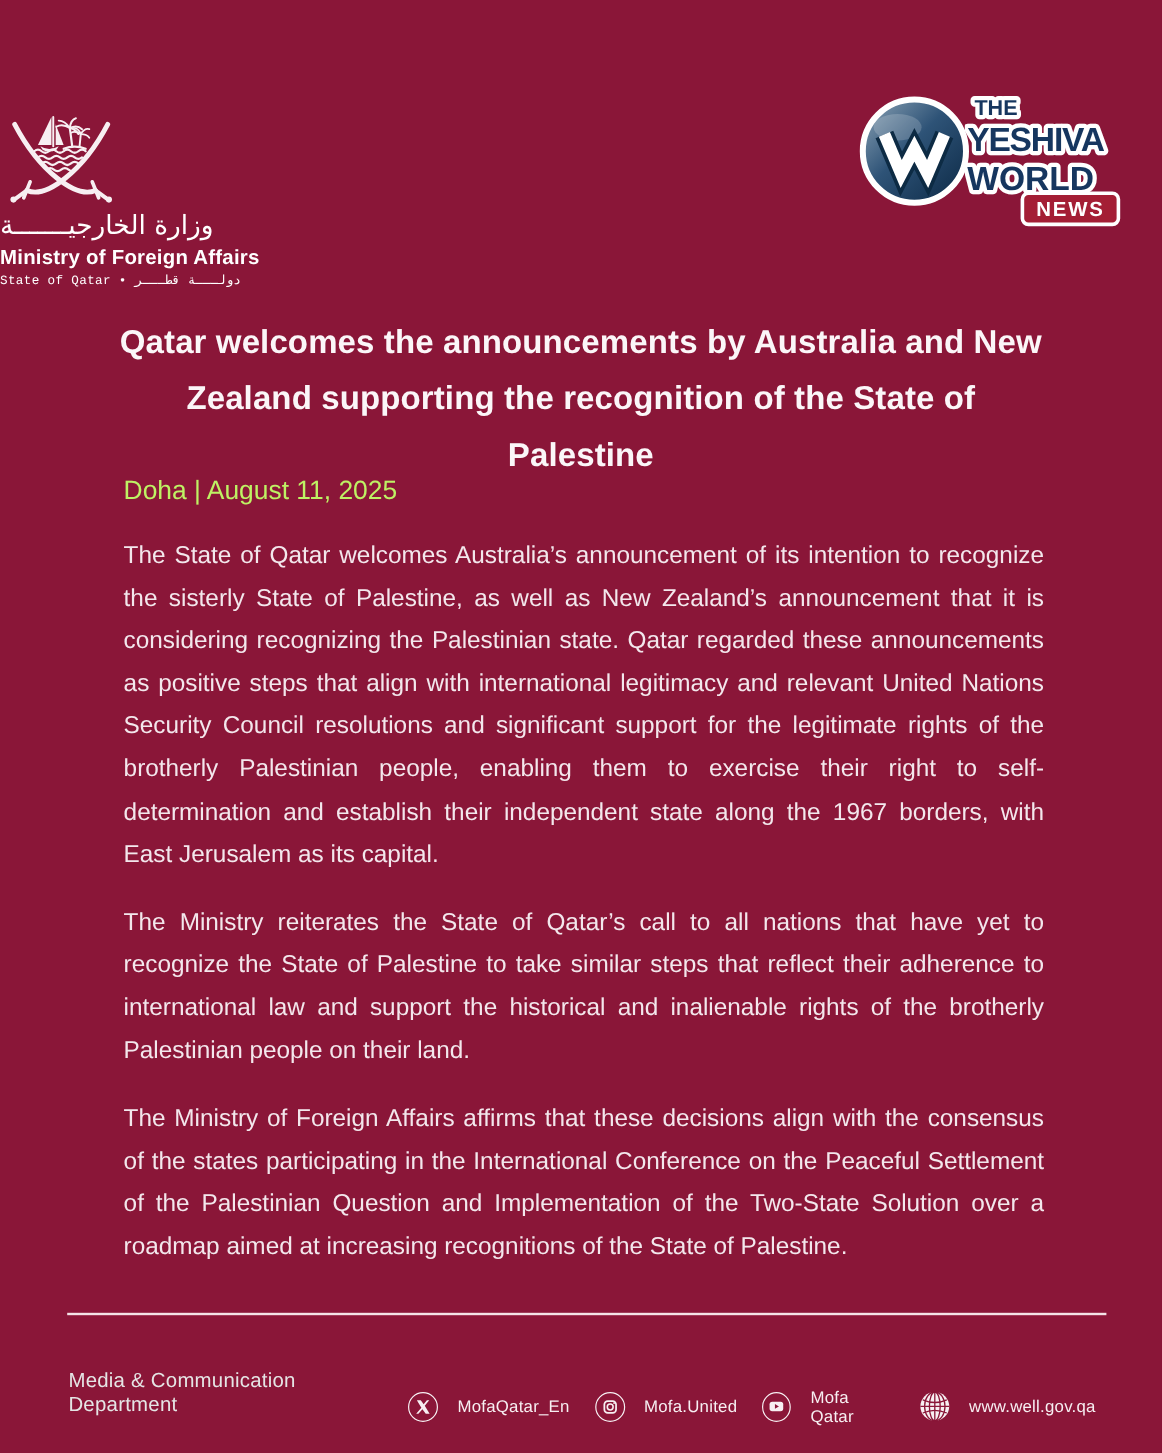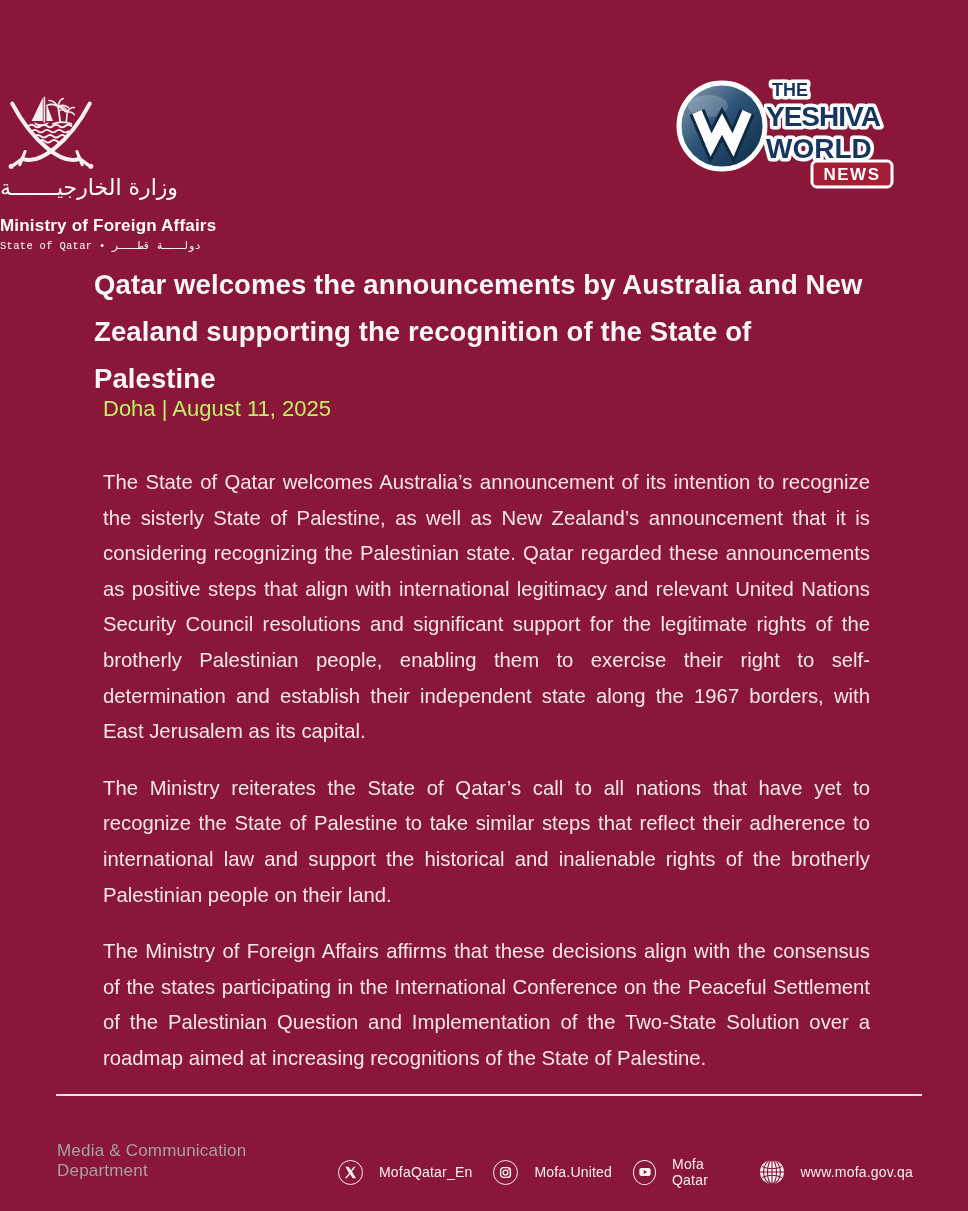--- a/index.html
+++ b/index.html
@@ -5,46 +5,46 @@
   html,body { margin:0; padding:0; background:#8A1638; }
   .page {
     position:relative; width:968px; height:1211px; background:#8A1638;
     font-family:"Liberation Sans", sans-serif; overflow:hidden;
   }
 
   
   .mofa-logo { position:absolute; top:79px; left:0; width:968px;
     display:flex; flex-direction:column; align-items:flex-start; color:#ffffff; }
   .mofa-arabic { font-family:"DejaVu Sans", sans-serif; font-size:22px; line-height:24px; margin-top:1px; }
-  .mofa-english { font-size:17px; font-weight:bold; letter-spacing:.2px; margin-top:16px; }
+  .mofa-english { font-size:17px; font-weight:bold; letter-spacing:.2px; margin-top:4px; }
   .mofa-sub { font-size:10.5px; margin-top:3px; letter-spacing:.3px; font-family:Liberation Mono, monospace; }
 
   
-  .yw-logo { position:absolute; left:668px; top:72px; width:228px; height:120px; }
+  .yw-logo { position:absolute; left:708px; top:72px; width:228px; height:120px; }
   .yw-globe { position:absolute; left:6px; top:6px; }
   .yw-text { position:absolute; left:96px; top:0; }
 
   
   .title {
-    position:absolute; top:243px; left:94px; width:780px; 
+    position:absolute; top:243px; left:94px; width:780px; text-align:center;
     color:#FBF6F8; font-size:27.5px; font-weight:bold; line-height:47px; letter-spacing:.1px;
   }
   .dateline { position:absolute; top:396px; left:103px; font-size:22px; color:#bef264; }
   .body-text {
     position:absolute; top:446px; left:103px; width:767px;
-    color:#F3E7EC; font-size:20.3px; line-height:35.6px; text-align:justify;margin-top:19px;
+    color:#F3E7EC; font-size:20.3px; line-height:35.6px; text-align:justify;
   }
   .body-text p { margin:0 0 21px 0; }
 
   
   .divider { position:absolute; top:1094px; left:56px; width:866px; height:2px;
     background:rgba(255,249,251,.9); }
   .footer { position:absolute; top:1133px; left:57px; width:856px;
     display:flex; justify-content:space-between; align-items:center; }
-  .dept { font-size:17px; color:#a3a3a3; letter-spacing:.2px; }
+  .dept { font-size:17px; color:#e5e5e5; letter-spacing:.2px; }
   .social { display:flex; align-items:center; gap:21px; }
   .social-item { display:flex; align-items:center; gap:16px; cursor:pointer;margin-top:23px; }
   .icon-circle { width:25px; height:25px; border:1.6px solid #F7EFF2; border-radius:50%;
     display:flex; align-items:center; justify-content:center; box-sizing:border-box; }
   .social-label { font-size:14px; color:#F7EFF2; letter-spacing:.2px; }
 </style>
 </head>
 <body>
 
 <div class="page">
@@ -172,19 +172,19 @@
             <g stroke="#8A1638" stroke-width="1.1" fill="none">
               <ellipse cx="13" cy="13" rx="4.5" ry="12"></ellipse>
               <ellipse cx="13" cy="13" rx="8.5" ry="12"></ellipse>
               <line x1="13" y1="1" x2="13" y2="25"></line>
               <line x1="1" y1="13" x2="25" y2="13"></line>
               <path d="M3,7.5 Q13,12 23,7.5"></path>
               <path d="M3,18.5 Q13,14 23,18.5"></path>
             </g>
           </svg>
         </span>
-        <span class="social-label">www.mofa.gov.qa</span>
+        <span class="social-label">www.well.gov.qa</span>
       </div>
 
     </div>
   </div>
 
 </div>
 
 </body></html>

